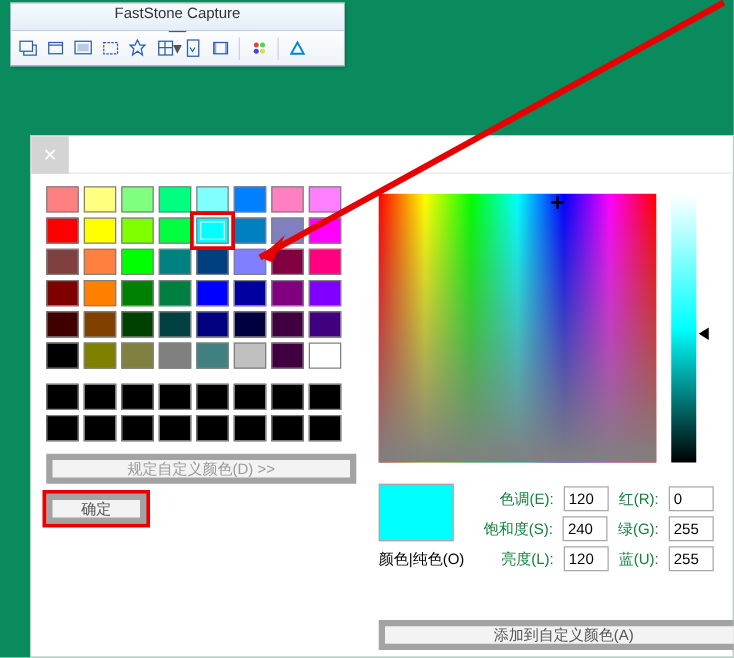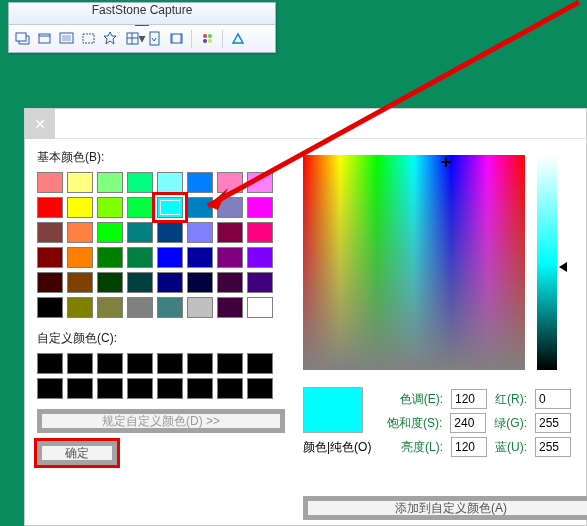--- a/index.html
+++ b/index.html
@@ -146,21 +146,20 @@
       </span>
   </div>
 </div>
 
 <div class="dlg">
   <div class="dlg-titlebar">
     <span class="dlg-close">✕</span>
   </div>
   <div class="dlg-body">
     <div class="left">
-      <span class="lbl">基本颜色(B):</span>
       <div class="swatch-grid" id="basic-grid">
           <div class="swatch" style="--c: #ff8080;"></div>
           <div class="swatch" style="--c: #ffff80;"></div>
           <div class="swatch" style="--c: #80ff80;"></div>
           <div class="swatch" style="--c: #00ff80;"></div>
           <div class="swatch" style="--c: #80ffff;"></div>
           <div class="swatch" style="--c: #0080ff;"></div>
           <div class="swatch" style="--c: #ff80c0;"></div>
           <div class="swatch" style="--c: #ff80ff;"></div>
           <div class="swatch" style="--c: #ff0000;"></div>
@@ -198,21 +197,20 @@
           <div class="swatch" style="--c: #000000;"></div>
           <div class="swatch" style="--c: #808000;"></div>
           <div class="swatch" style="--c: #808040;"></div>
           <div class="swatch" style="--c: #808080;"></div>
           <div class="swatch" style="--c: #408080;"></div>
           <div class="swatch" style="--c: #c0c0c0;"></div>
           <div class="swatch" style="--c: #400040;"></div>
           <div class="swatch" style="--c: #ffffff;"></div>
         </div>
 
-      <span class="lbl">自定义颜色(C):</span>
       <div class="custom-grid" id="custom-grid">
           <div class="swatch" style="--c: #000;"></div>
           <div class="swatch" style="--c: #000;"></div>
           <div class="swatch" style="--c: #000;"></div>
           <div class="swatch" style="--c: #000;"></div>
           <div class="swatch" style="--c: #000;"></div>
           <div class="swatch" style="--c: #000;"></div>
           <div class="swatch" style="--c: #000;"></div>
           <div class="swatch" style="--c: #000;"></div>
           <div class="swatch" style="--c: #000;"></div>

